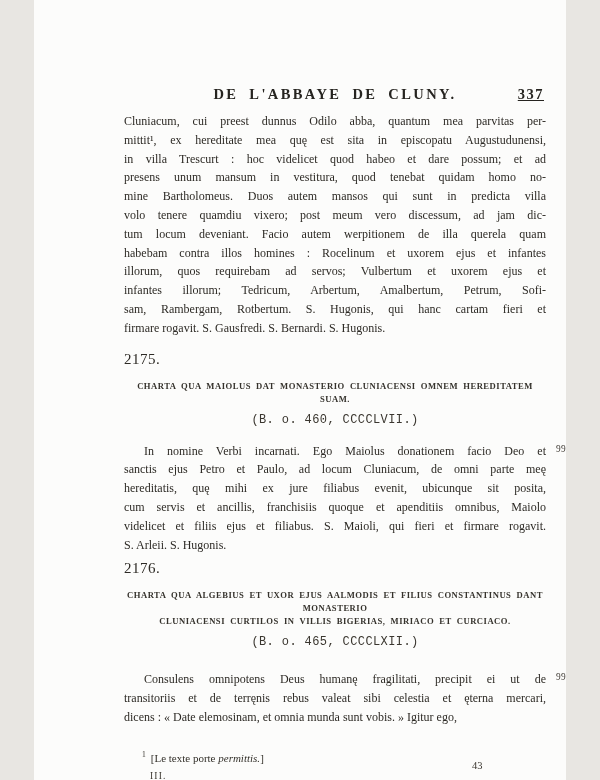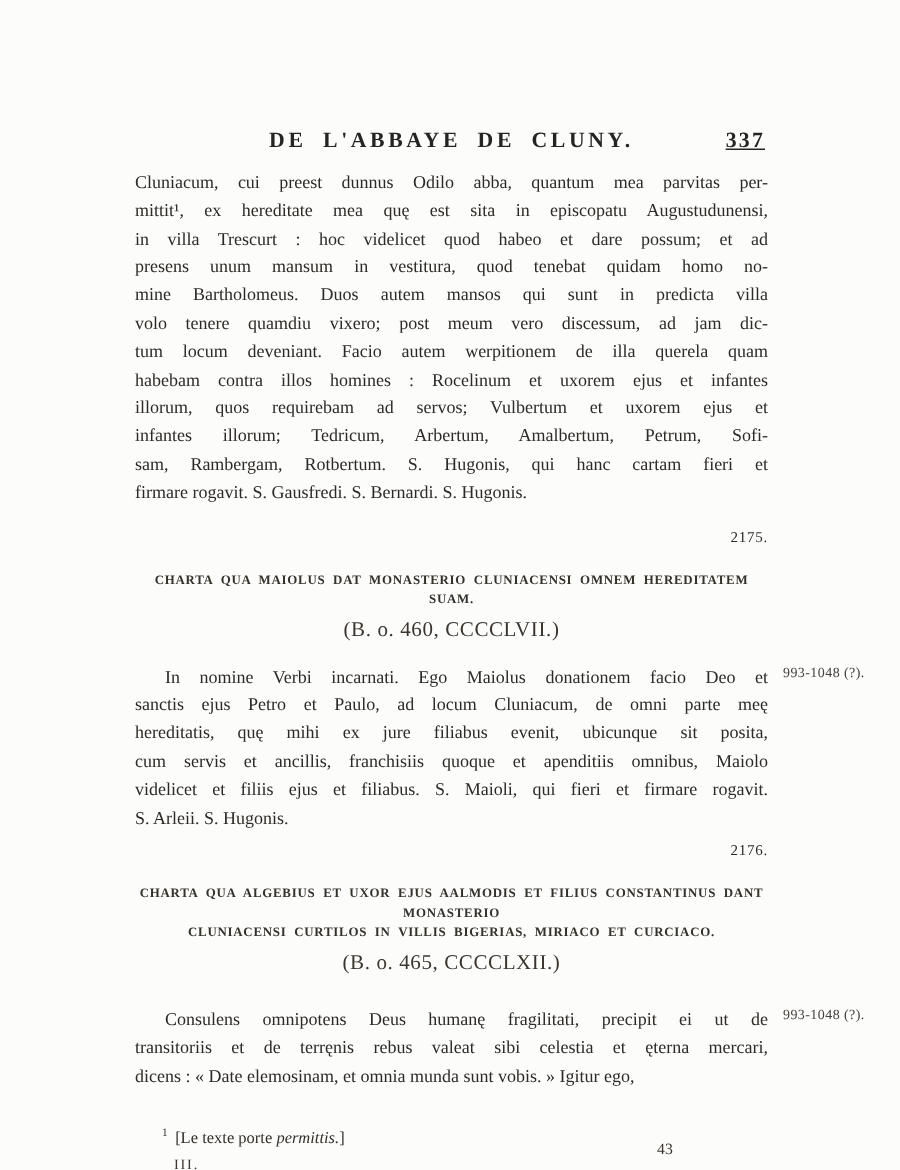--- a/index.html
+++ b/index.html
@@ -1,18 +1,18 @@
 <!DOCTYPE html>
 <html><head>
 <meta charset="utf-8">
 <style>
   html, body { margin: 0; padding: 0; background: #e8e6e2; }
   .page {
     position: relative;
-    width: 600px;
+    width: 532px;
     height: 780px;
     margin: 0 auto;
     background: #fcfcfb;
     box-sizing: border-box;
     padding: 86px 88px 0 90px;
     font-family: "Liberation Serif", serif;
     color: #2d2a25;
     overflow: hidden;
   }
   .textblock { position: relative; width: 422px; }
@@ -37,44 +37,45 @@
   
   .para { font-size: 12px; line-height: 18.8px; }
   .para .line { text-align: justify; text-align-last: justify; }
   .para .line.last { text-align-last: left; }
   .entry-para .line.first { text-indent: 20px; }
   .continuation { margin-top: 8px; }
 
   
   .entry-number {
     margin-top: 13px;
-    text-align: right;
-    font-size: 10px;
+    text-align: left;
+    font-size: 15px;
     line-height: 16px;
     letter-spacing: 0.5px;
   }
   .entry-number.second { margin-top: 6px; }
   .entry-heading {
     margin-top: 13px;
     font-size: 8.6px;
     font-weight: bold;
     line-height: 13px;
     text-align: center;
     letter-spacing: 0.5px;
     word-spacing: 2.5px;
     color: #35322c;
   }
   .entry-heading .line { text-align: center; text-align-last: center; }
   .entry-source {
     margin-top: 9px;
     text-align: center;
-    font-size: 14px;
+    font-size: 12px;
     letter-spacing: 0.4px;
     line-height: 11px;
     color: #3a362f;
+    font-family: Liberation Mono, monospace;
   }
   .entry-para-wrap { position: relative; margin-top: 16px; }
   .entry-para-wrap.tall { margin-top: 22px; }
   .margin-note {
     position: absolute;
     left: calc(100% + 10px);
     top: 2px;
     width: 84px;
     font-size: 9.3px;
     letter-spacing: 0.3px;

